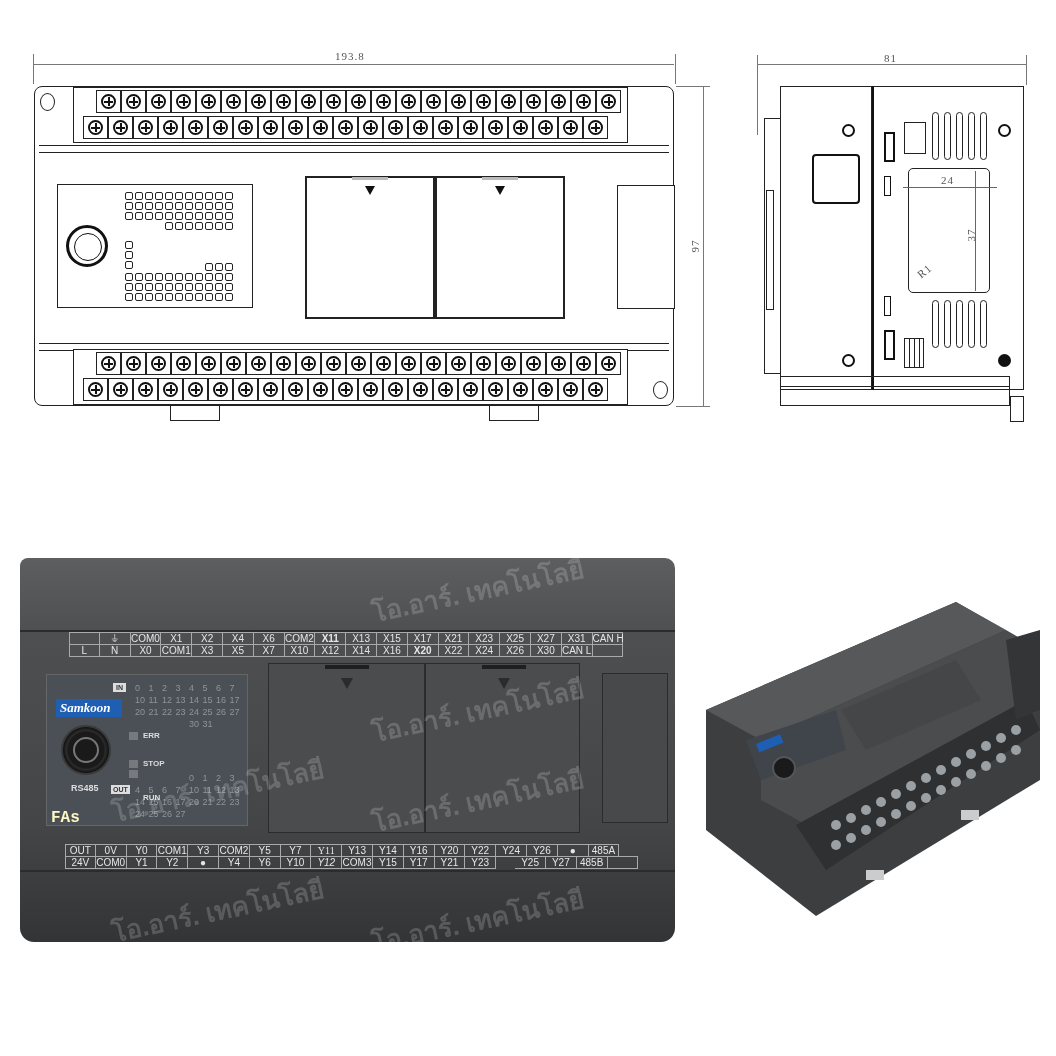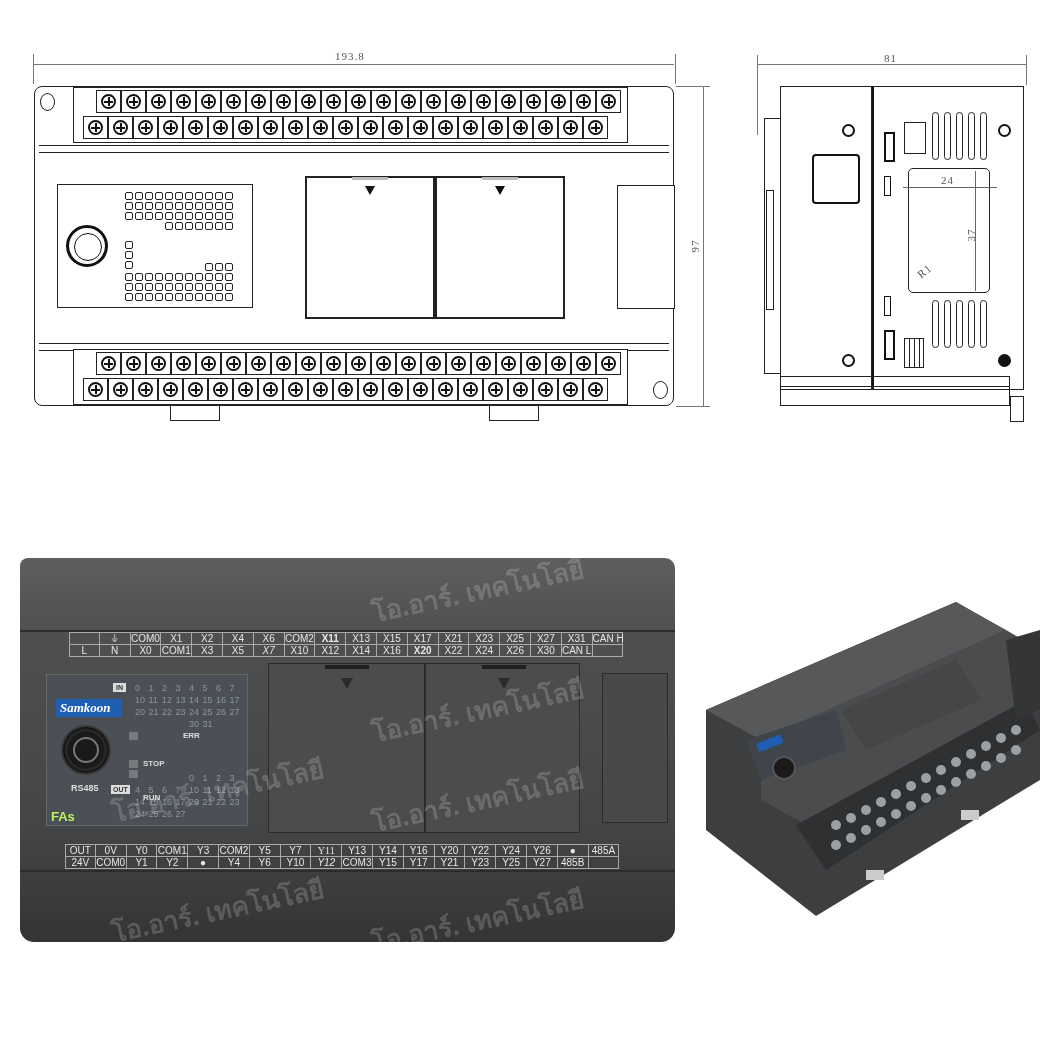--- a/index.html
+++ b/index.html
@@ -512,21 +512,21 @@
     <div style="width: 30.8px; text-align: center;">X31</div>
     <div style="width: 30.8px;">CAN H</div>
   </div>
 <div class="label-row" id="top-lower-labels" style="left:69px;top:644px;">
     <div style="width: 30.8px;">L</div>
     <div style="width: 30.8px;">N</div>
     <div style="width: 30.8px;">X0</div>
     <div style="width: 30.8px;">COM1</div>
     <div style="width: 30.8px;">X3</div>
     <div style="width: 30.8px;">X5</div>
-    <div style="width: 30.8px; font-style: italic;">X7</div>
+    <div style="width: 30.8px;">X7</div>
     <div style="width: 30.8px;">X10</div>
     <div style="width: 30.8px;">X12</div>
     <div style="width: 30.8px;">X14</div>
     <div style="width: 30.8px;">X16</div>
     <div style="width: 30.8px; font-weight: bold;">X20</div>
     <div style="width: 30.8px;">X22</div>
     <div style="width: 30.8px;">X24</div>
     <div style="width: 30.8px;">X26</div>
     <div style="width: 30.8px;">X30</div>
     <div style="width: 30.8px;">CAN L</div>
@@ -560,21 +560,21 @@
     <div style="width: 30.8px;">●</div>
     <div style="width: 30.8px;">Y4</div>
     <div style="width: 30.8px;">Y6</div>
     <div style="width: 30.8px;">Y10</div>
     <div style="width: 30.8px; font-style: italic;">Y12</div>
     <div style="width: 30.8px;">COM3</div>
     <div style="width: 30.8px;">Y15</div>
     <div style="width: 30.8px;">Y17</div>
     <div style="width: 30.8px;">Y21</div>
     <div style="width: 30.8px;">Y23</div>
-    <div style="width: 30.8px;">Y25</div>
+    <div style="width: 30.8px; margin-left: 19px;">Y25</div>
     <div style="width: 30.8px;">Y27</div>
     <div style="width: 30.8px;">485B</div>
     <div style="width: 30.8px;"></div>
   </div>
 
 <div class="abs led-panel">
   <div class="abs" style="left:9px;top:24px;width:66px;height:18px;background:#1e5fb4;">
     <span style="display:block;color:#fff;font-family:'Liberation Serif',serif;font-style:italic;font-weight:bold;font-size:13px;line-height:18px;padding-left:4px;">Samkoon</span>
   </div>
   <div class="abs" style="left:66px;top:8px;background:#ddd;color:#333;font-size:7px;font-weight:bold;padding:0 3px;line-height:9px;"><span>IN</span></div>
@@ -630,24 +630,24 @@
       <span class="num" style="left: 182.5px; top: 122px;">23</span>
       <span class="num" style="left: 88px; top: 134px;">24</span>
       <span class="num" style="left: 101.5px; top: 134px;">25</span>
       <span class="num" style="left: 115px; top: 134px;">26</span>
       <span class="num" style="left: 128.5px; top: 134px;">27</span>
     </div>
   <div class="abs" style="left:14px;top:50px;width:50px;height:50px;border-radius:50%;background:radial-gradient(circle,#1a1a1a 55%,#2c2c2c 60%,#111 70%);border:2px solid #3a3a3a;box-sizing:border-box;">
     <div style="position:absolute;left:10px;top:10px;width:26px;height:26px;border-radius:50%;border:2px solid #777;box-sizing:border-box;"></div>
   </div>
   <div class="abs" style="left:24px;top:108px;font-size:9px;color:#ddd;font-weight:bold;">RS485</div>
-  <div class="abs" style="left:4px;top:134px;font-size:13px;color:#bef264;font-weight:bold;">FAs</div>
+  <div class="abs" style="left:4px;top:134px;font-size:16px;color:#fef9c3;font-weight:bold;font-family:Liberation Mono, monospace;">FAs</div>
   <div class="abs" style="left:82px;top:56px;display:flex;align-items:center;gap:5px;">
     <i style="width:9px;height:8px;background:#777a7c;display:block;"></i>
-      <span style="font-size:8px;color:#ddd;font-weight:bold;margin-left:40px;">ERR</span>
+      <span style="font-size:8px;color:#ddd;font-weight:bold;">ERR</span>
   </div>
   <div class="abs" style="left:82px;top:70px;display:flex;align-items:center;gap:5px;">
     <i style="width:9px;height:8px;background:#777a7c;display:block;"></i>
       <span style="font-size:8px;color:#ddd;font-weight:bold;margin-top:48px;">RUN</span>
   </div>
   <div class="abs" style="left:82px;top:84px;display:flex;align-items:center;gap:5px;">
     <i style="width:9px;height:8px;background:#777a7c;display:block;"></i>
       <span style="font-size:8px;color:#ddd;font-weight:bold;">STOP</span>
   </div>
 </div>

